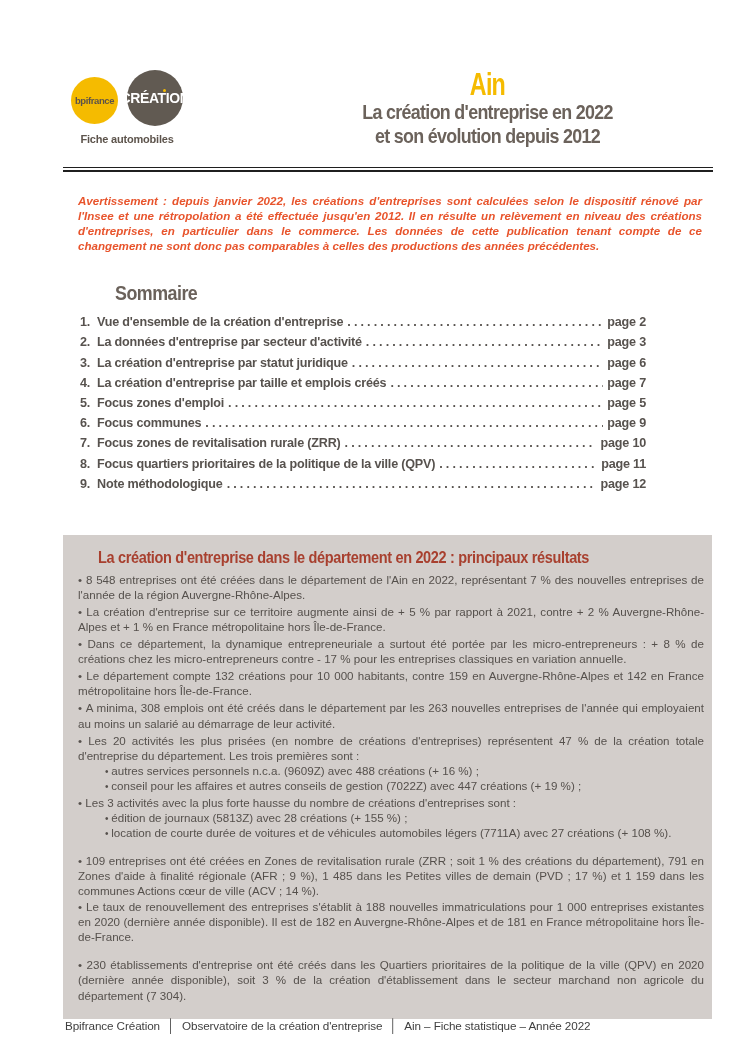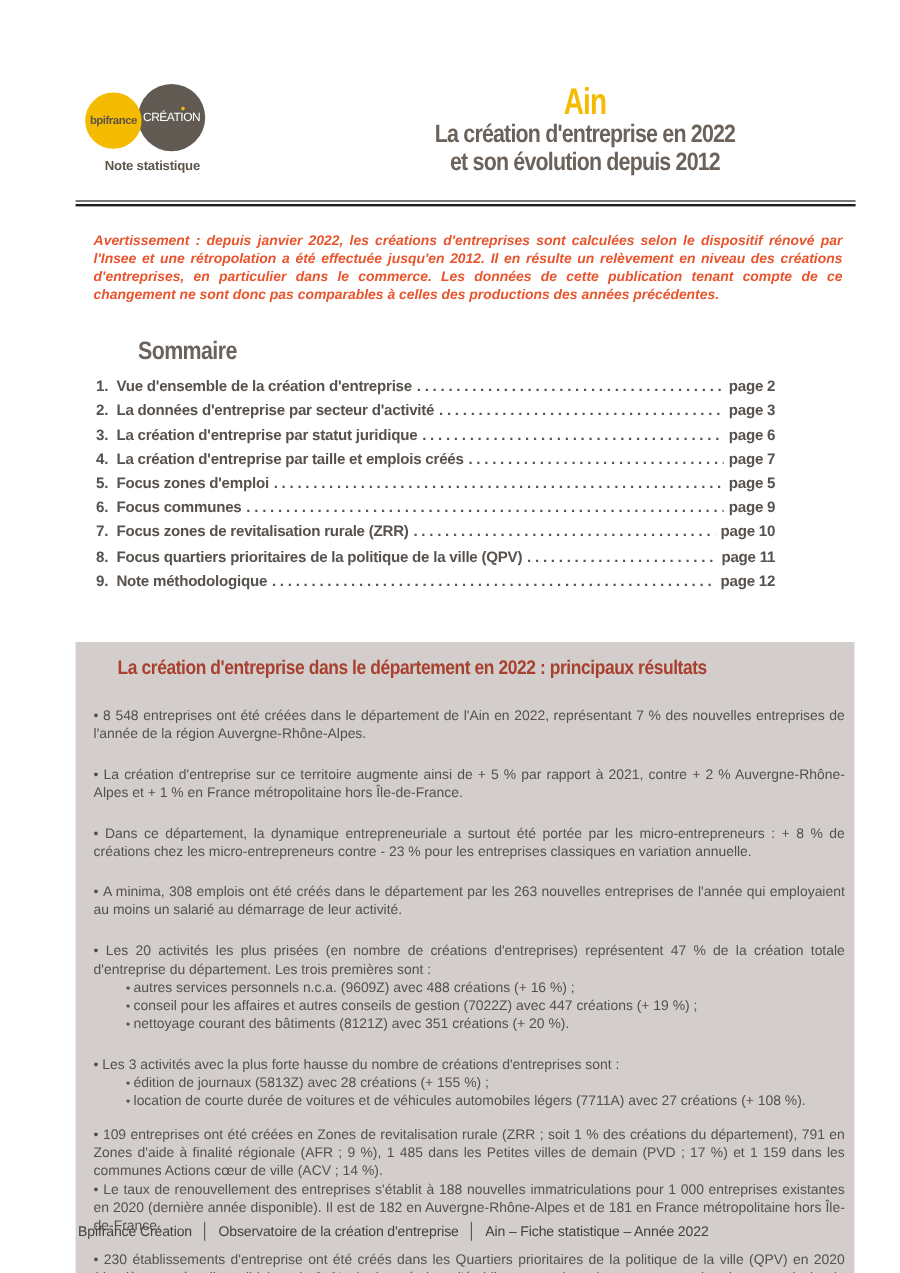--- a/index.html
+++ b/index.html
@@ -9,30 +9,30 @@
     width:750px; height:1061px;
     margin:0 auto;
     background:#ffffff;
     font-family:"Liberation Sans", sans-serif;
     color:#55504c;
     overflow:hidden;
   }
   
   .header { position:relative; height:88px; margin:70px 38px 0 63px; }
   .logo-block { position:absolute; left:8px; top:0; width:112px; text-align:center; }
-  .logo-row { display:flex; align-items:center; justify-content:flex-start; }
+  .logo-row { display:flex; align-items:center; justify-content:space-between; }
   .circle { border-radius:50%; display:flex; align-items:center; justify-content:center; }
   .circle.yellow {
     width:47px; height:47px; background:#f5bb00; color:#5d5349;
     font-size:9.5px; font-weight:bold; letter-spacing:-0.4px; margin-top:5px; z-index:1;
   }
   .circle.dark {
     position:relative;
     width:56px; height:56px; background:#615a52; color:#ffffff;
-    font-size:10px; font-weight:normal; letter-spacing:-0.4px; margin-left:-3px;
+    font-size:14px; font-weight:bold; letter-spacing:-0.4px; margin-left:-3px;
   }
   .creation-dot { position:absolute; left:36px; top:19px; width:3px; height:3px; background:#f5bb00; border-radius:50%; }
   .tagline { margin-top:7px; font-size:11px; font-weight:bold; color:#5d544c; letter-spacing:-0.2px; }
   .title-block { position:absolute; left:152px; top:0; width:545px; text-align:center; }
   .dept {
     display:inline-block; color:#f5bb00; font-size:31px; font-weight:bold; line-height:30px;
     letter-spacing:-1px; transform:scaleX(0.75); transform-origin:center;
   }
   .doc-title {
     color:#6b625b; font-size:21px; font-weight:bold; line-height:24px;
@@ -62,21 +62,21 @@
   
   .results-box {
     margin:38px 38px 0 63px; width:649px; min-height:449px;
     background:#d3cecb; padding:9px 8px 16px 15px;
   }
   .box-heading {
     display:inline-block; margin:4px 0 3px 20px;
     color:#a8402f; font-size:16.5px; font-weight:bold; letter-spacing:-0.4px;
     transform:scaleX(0.88); transform-origin:left center;
   }
-  .bullet { font-size:11.6px; line-height:1.3; color:#55504c; text-align:justify; margin-top:19px; }
+  .bullet { font-size:11.6px; line-height:1.3; color:#55504c; text-align:justify; margin-top:2px; }
   .bullet::before { content:"\2022\00a0"; }
   .sub-bullets { margin-left:27px; }
   .sub-bullet { font-size:11.6px; line-height:1.3; color:#55504c; }
   .sub-bullet::before { content:"\2022\00a0"; font-size:10px; }
   
   .footer { position:absolute; left:65px; bottom:28px; font-size:11.7px; color:#3f3f3f; letter-spacing:-0.1px; }
   .footer-sep { padding:0 7px; color:#555555; font-size:13px; }
 </style>
 </head>
 <body>
@@ -87,21 +87,21 @@
     <div class="logo-block">
       <div class="logo-row">
         <div class="circle yellow">
           <span>bpifrance</span>
         </div>
         <div class="circle dark">
           <span>CRÉATION</span>
           <span class="creation-dot"></span>
         </div>
       </div>
-      <div class="tagline">Note statistique</div>
+      <div class="tagline">Fiche automobiles</div>
     </div>
     <div class="title-block">
       <div><span class="dept">Ain</span></div>
       <div class="doc-title">La création d'entreprise en 2022</div>
       <div class="doc-title">et son évolution depuis 2012</div>
     </div>
   </div>
 
   <div class="divider"></div>
 
@@ -165,27 +165,27 @@
           <span class="toc-page">page 12</span>
         </div>
       </div>
   </div>
 
   <div class="results-box">
     <span class="box-heading">La création d'entreprise dans le département en 2022 : principaux résultats</span>
     <div>
         <p class="bullet">8 548 entreprises ont été créées dans le département de l'Ain en 2022, représentant 7 % des nouvelles entreprises de l'année de la région Auvergne-Rhône-Alpes.</p>
         <p class="bullet">La création d'entreprise sur ce territoire augmente ainsi de + 5 % par rapport à 2021, contre + 2 % Auvergne-Rhône-Alpes et + 1 % en France métropolitaine hors Île-de-France.</p>
-        <p class="bullet">Dans ce département, la dynamique entrepreneuriale a surtout été portée par les micro-entrepreneurs : + 8 % de créations chez les micro-entrepreneurs contre - 23 % pour les entreprises classiques en variation annuelle.</p>
+        <p class="bullet">Dans ce département, la dynamique entrepreneuriale a surtout été portée par les micro-entrepreneurs : + 8 % de créations chez les micro-entrepreneurs contre - 17 % pour les entreprises classiques en variation annuelle.</p>
+        <p class="bullet">Le département compte 132 créations pour 10 000 habitants, contre 159 en Auvergne-Rhône-Alpes et 142 en France métropolitaine hors Île-de-France.</p>
         <p class="bullet">A minima, 308 emplois ont été créés dans le département par les 263 nouvelles entreprises de l'année qui employaient au moins un salarié au démarrage de leur activité.</p>
         <p class="bullet">Les 20 activités les plus prisées (en nombre de créations d'entreprises) représentent 47 % de la création totale d'entreprise du département. Les trois premières sont :</p>
         <div class="sub-bullets">
           <div class="sub-bullet">autres services personnels n.c.a. (9609Z) avec 488 créations (+ 16 %) ;</div>
           <div class="sub-bullet">conseil pour les affaires et autres conseils de gestion (7022Z) avec 447 créations (+ 19 %) ;</div>
-          <div class="sub-bullet">nettoyage courant des bâtiments (8121Z) avec 351 créations (+ 20 %).</div>
         </div>
         <p class="bullet">Les 3 activités avec la plus forte hausse du nombre de créations d'entreprises sont :</p>
         <div class="sub-bullets">
           <div class="sub-bullet">édition de journaux (5813Z) avec 28 créations (+ 155 %) ;</div>
           <div class="sub-bullet">location de courte durée de voitures et de véhicules automobiles légers (7711A) avec 27 créations (+ 108 %).</div>
         </div>
         <p class="bullet" style="margin-top: 13px;">109 entreprises ont été créées en Zones de revitalisation rurale (ZRR ; soit 1 % des créations du département), 791 en Zones d'aide à finalité régionale (AFR ; 9 %), 1 485 dans les Petites villes de demain (PVD ; 17 %) et 1 159 dans les communes Actions cœur de ville (ACV ; 14 %).</p>
         <p class="bullet" style="margin-top: 1px;">Le taux de renouvellement des entreprises s'établit à 188 nouvelles immatriculations pour 1 000 entreprises existantes en 2020 (dernière année disponible). Il est de 182 en Auvergne-Rhône-Alpes et de 181 en France métropolitaine hors Île-de-France.</p>
         <p class="bullet" style="margin-top: 13px;">230 établissements d'entreprise ont été créés dans les Quartiers prioritaires de la politique de la ville (QPV) en 2020 (dernière année disponible), soit 3 % de la création d'établissement dans le secteur marchand non agricole du département (7 304).</p>
       </div>

